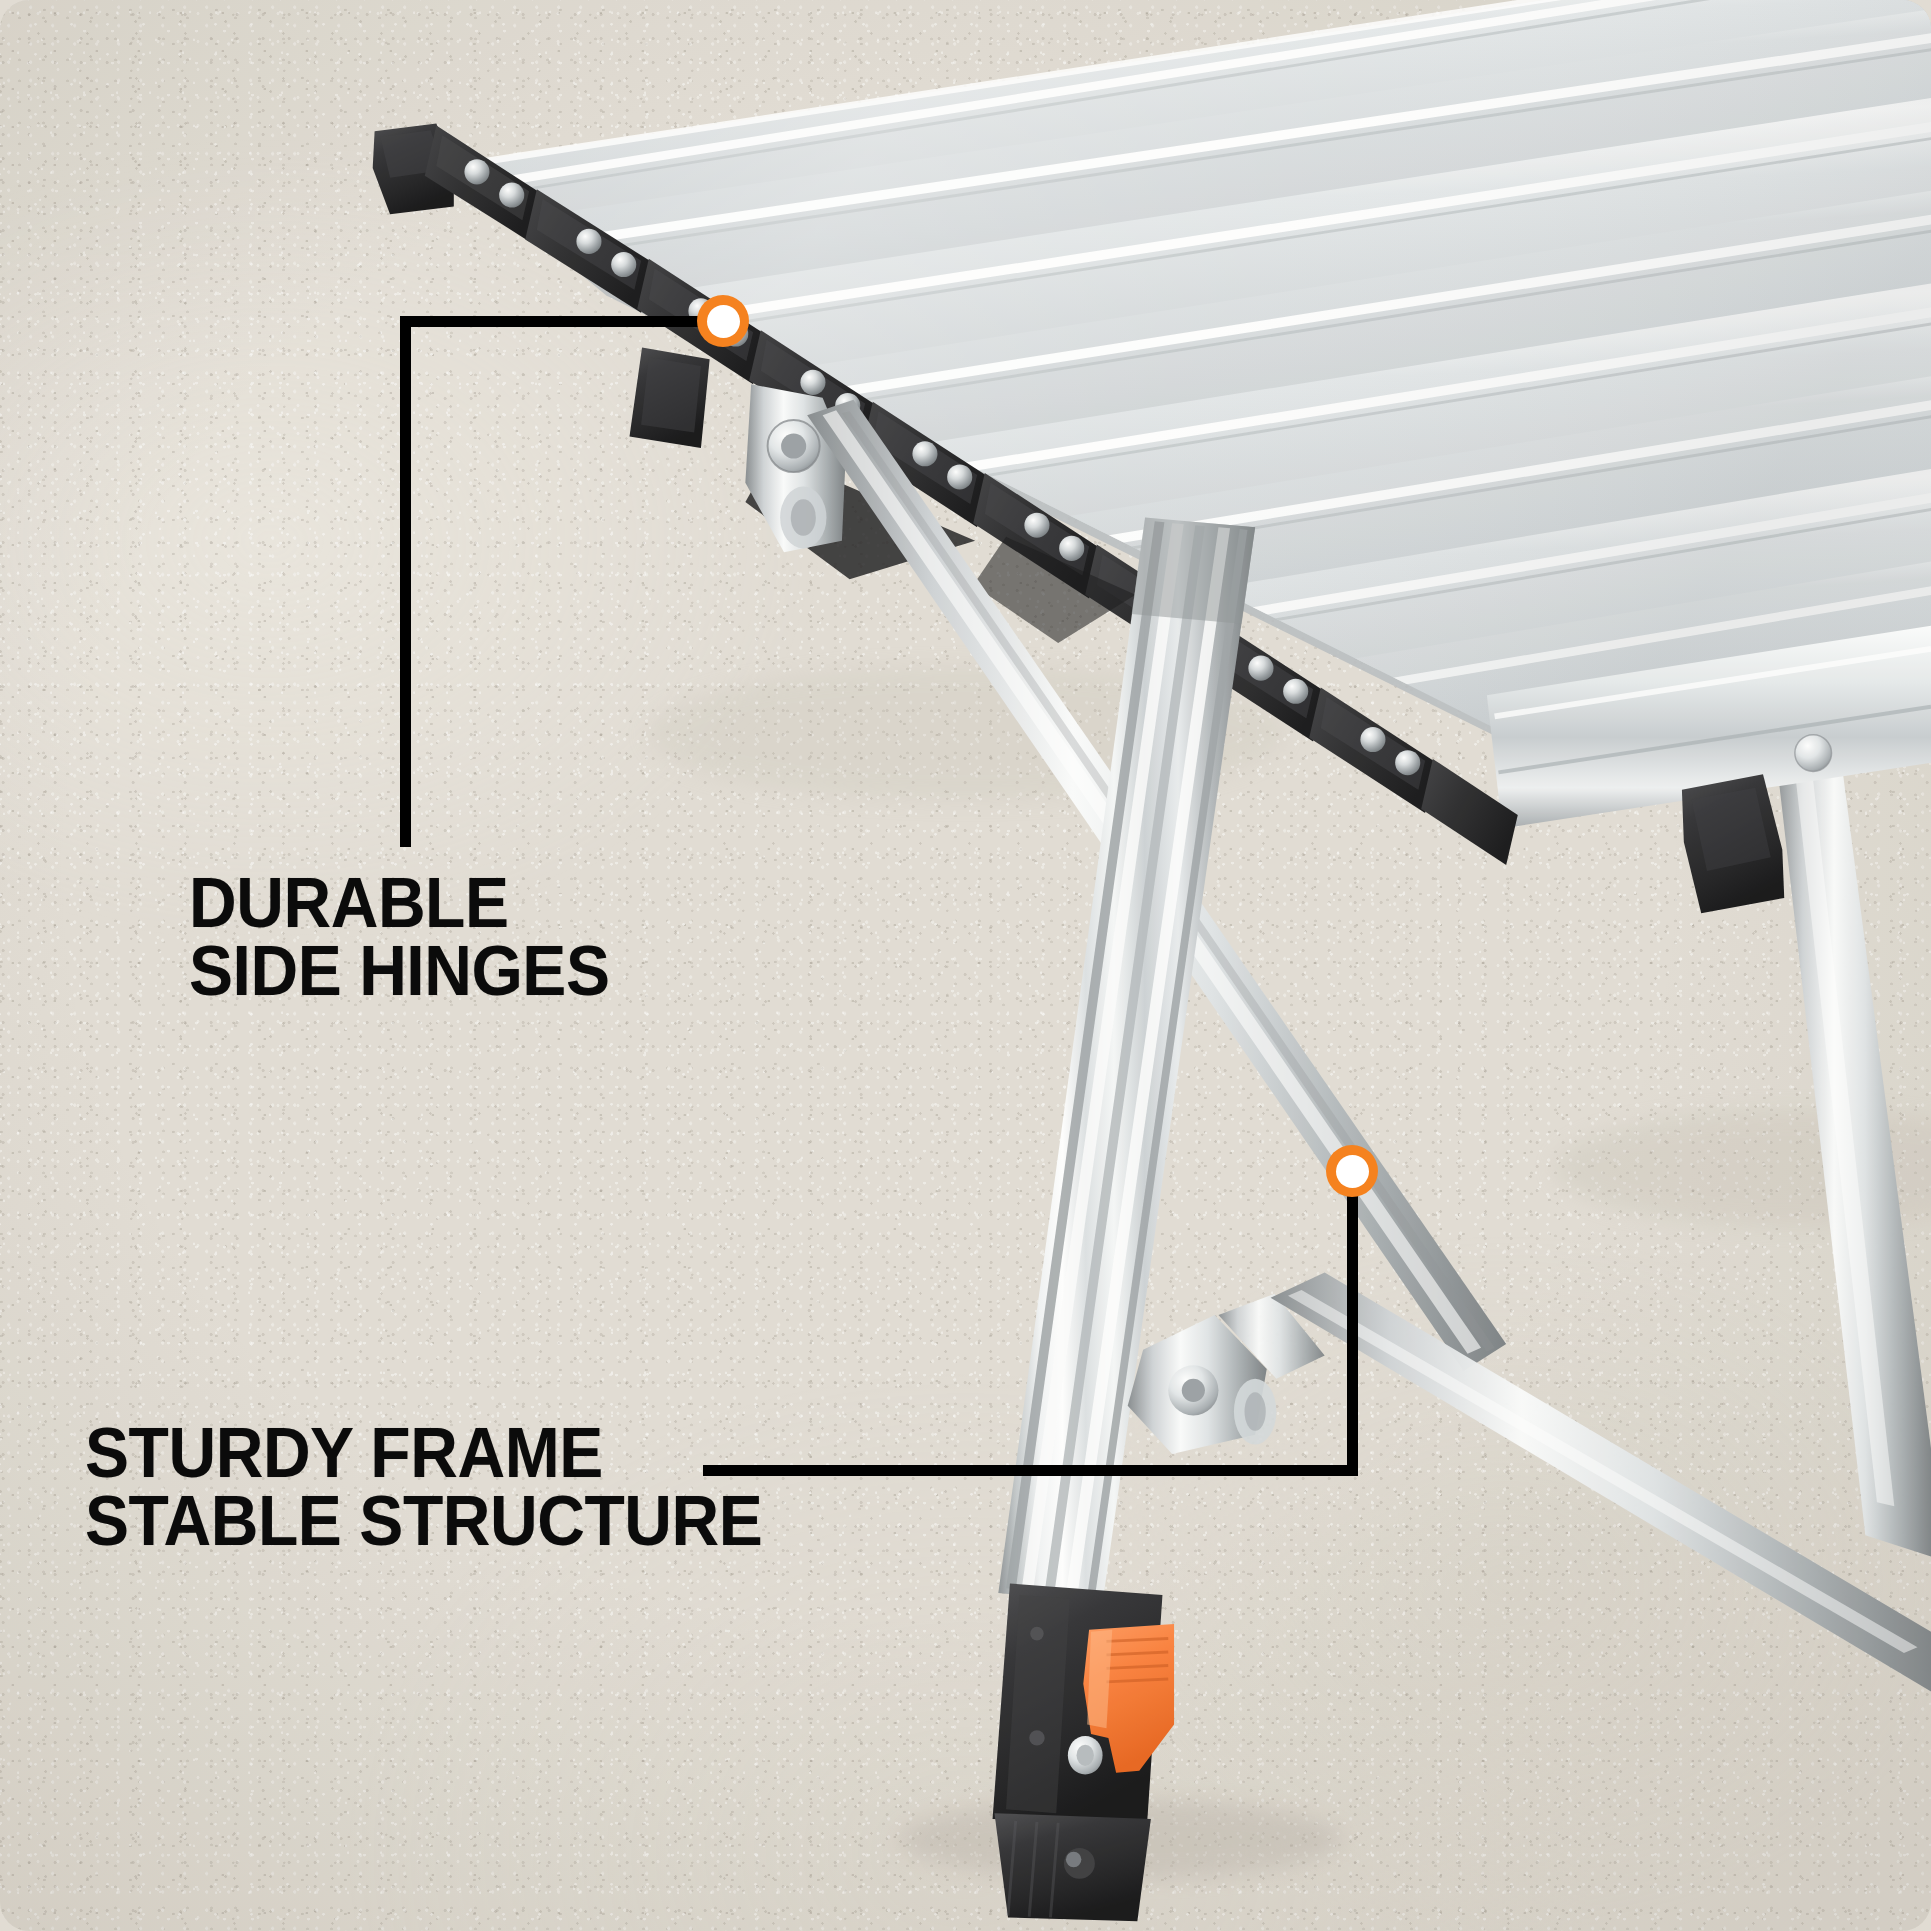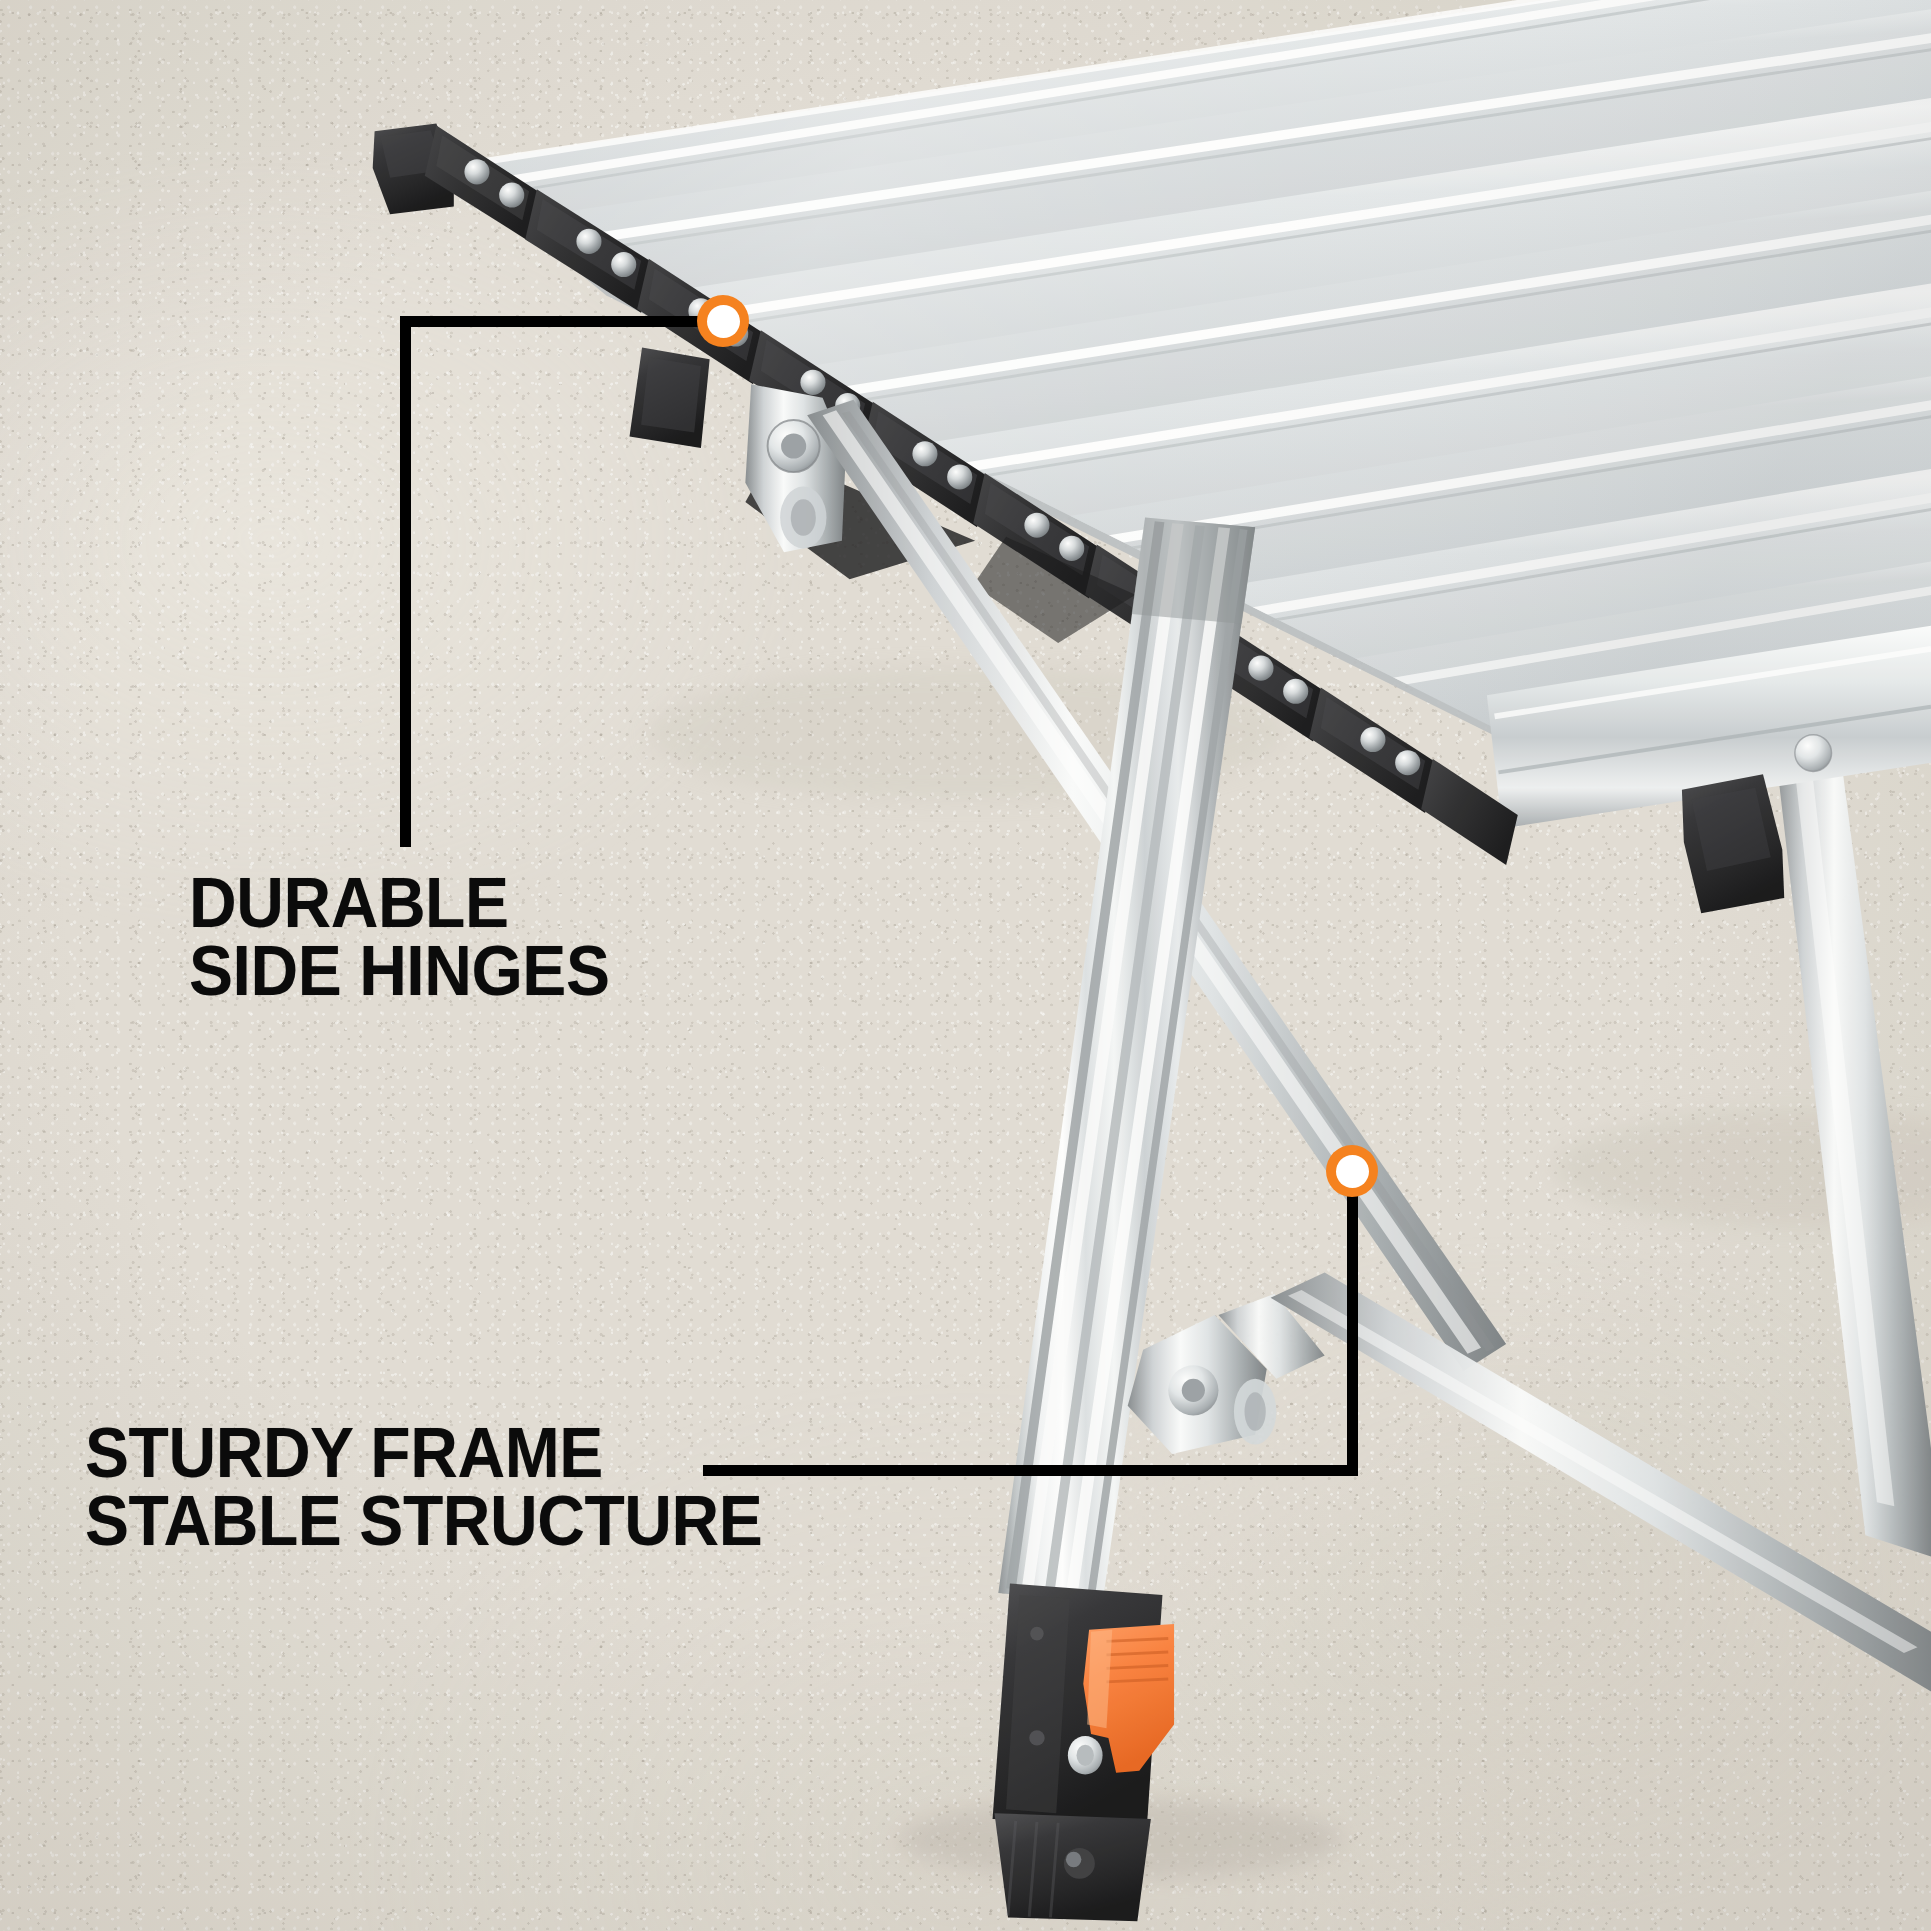--- a/index.html
+++ b/index.html
@@ -76,21 +76,21 @@
     text-transform:uppercase;
     white-space:pre-line;
     transform:scaleX(.93);
     transform-origin:left top;
     text-shadow:0 0 1px rgba(0,0,0,.25);
   }
 </style>
 </head>
 <body>
 
-<div id="stage" style="background: rgb(225, 220, 211);">
+<div id="stage" style="background: rgb(225, 220, 211); border-radius: 29px;">
 
   <div class="bg"></div>
   <div class="bg-blotch"></div>
   <div class="bg-grain"></div>
   <div class="bg-grain2"></div>
   <div class="bg-vig"></div>
 
   <svg id="product" class="abs" width="1931" height="1931" viewBox="0 0 2000 2000" style="left:0;top:0;">
     <defs>
 

